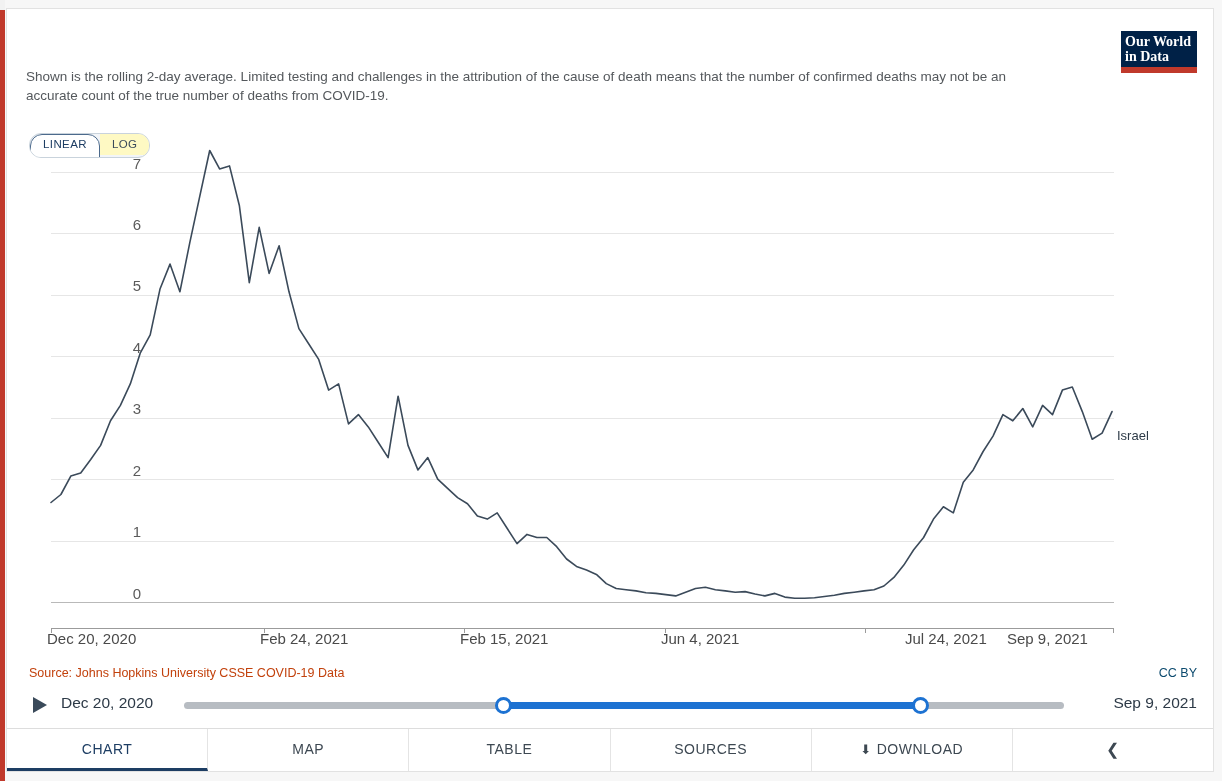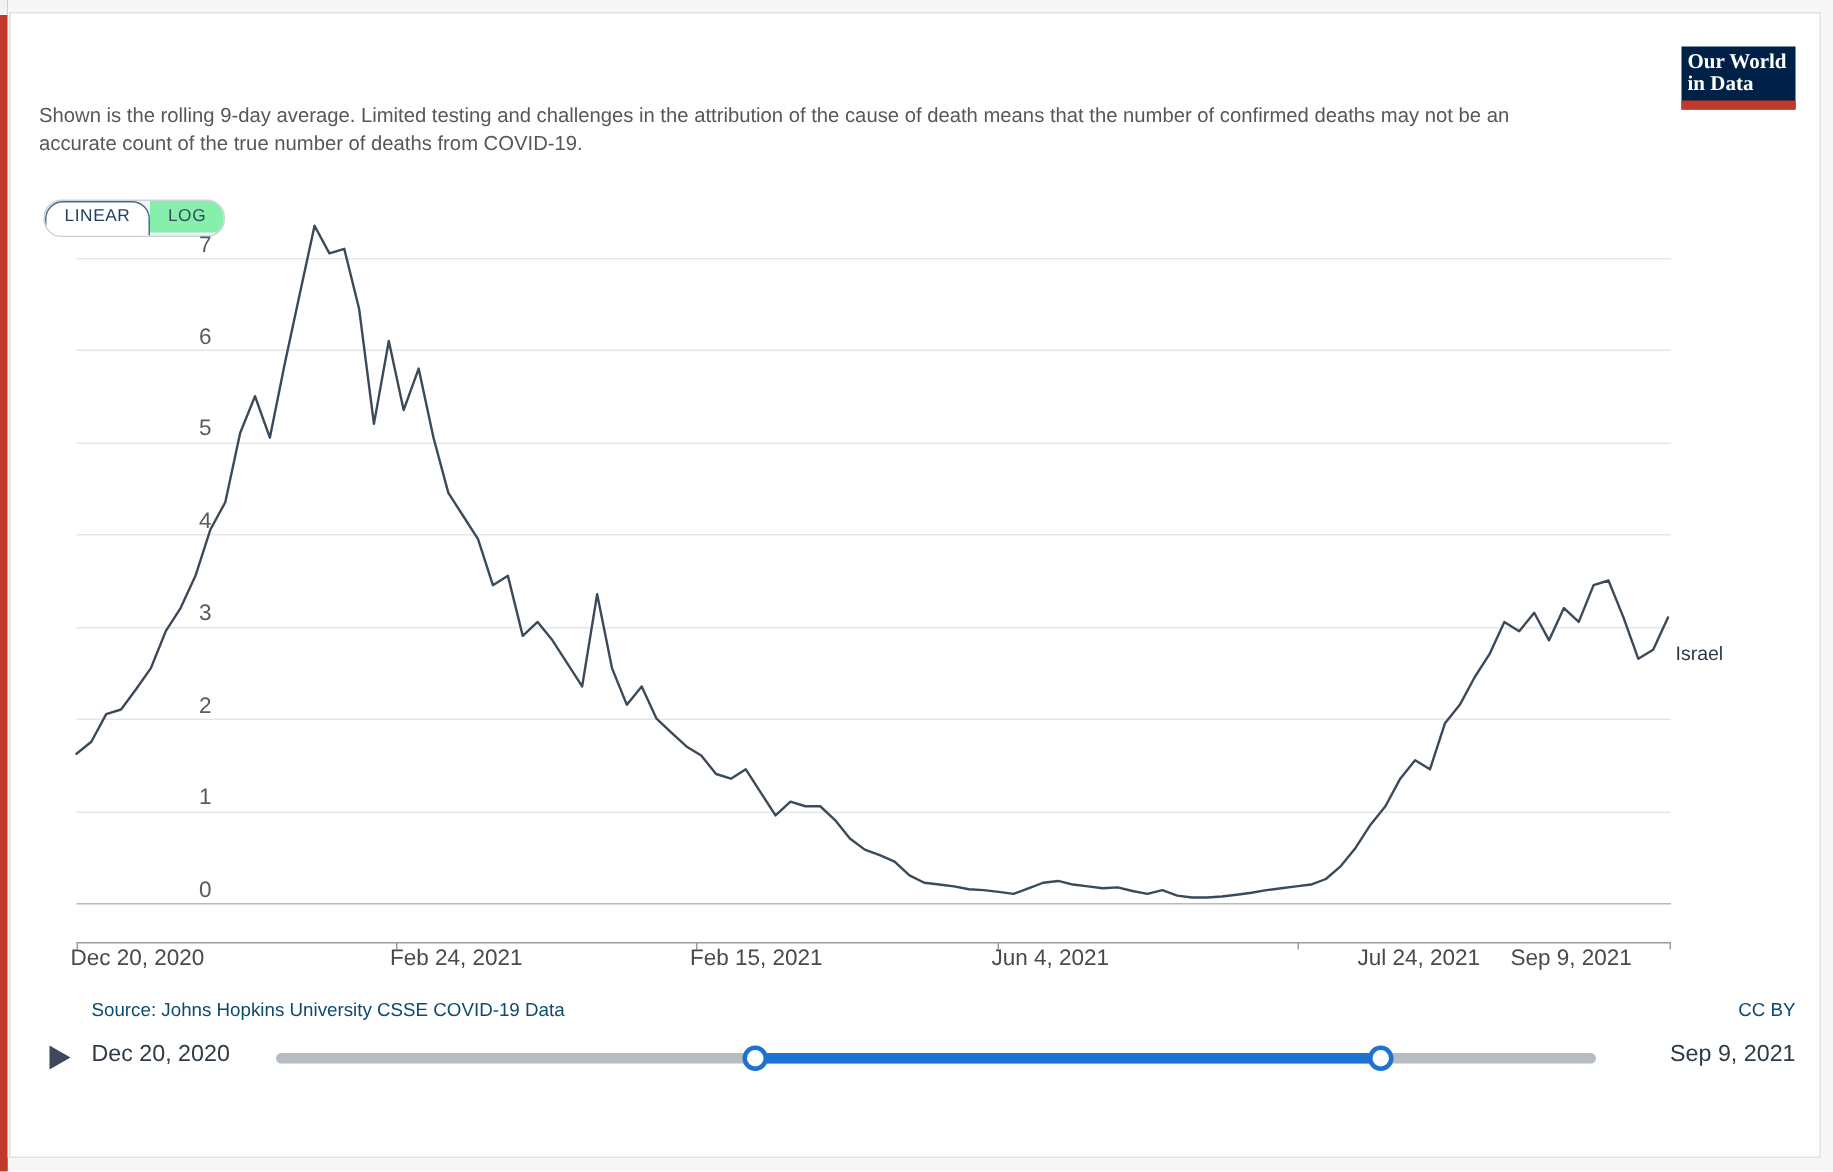--- a/index.html
+++ b/index.html
@@ -101,21 +101,21 @@
     background: #f2f5f8;
   }
   .scale-btn {
     font-size: 11.5px;
     letter-spacing: 0.4px;
     color: #3a4a5a;
     padding: 0 12px;
     height: 21px;
     line-height: 21px;
     cursor: pointer;
-    background: #86efac;
+    background: #fef9c3;
   }
   .scale-btn.active {
     background: #ffffff;
     border: 1px solid #4c6a8c;
     border-radius: 12px;
     height: 36px;
     line-height: 19px;
     box-sizing: border-box;
     color: #1d3d63;
   }
@@ -185,22 +185,21 @@
     left: 0;
     top: 0;
     overflow: visible;
   }
   
   .source {
     position: absolute;
     left: 22px;
     top: 657px;
     font-size: 12.5px;
-    color: #0c4a6e;
-    margin-left: 32px;
+    color: #c2410c;
   }
   .ccby {
     position: absolute;
     right: 16px;
     top: 657px;
     font-size: 12.5px;
     color: #0c4a6e;
   }
   
   .timeline {
@@ -322,21 +321,21 @@
 </head>
 <body>
 
 <div class="page">
   <div class="left-rail"></div>
   <div class="left-rail-top"></div>
   <div class="bottom-red"></div>
 
   <div class="card">
 
-    <div class="subtitle">Shown is the rolling 9-day average. Limited testing and challenges in the attribution of the cause of death means that the number of confirmed deaths may not be an accurate count of the true number of deaths from COVID-19.</div>
+    <div class="subtitle">Shown is the rolling 2-day average. Limited testing and challenges in the attribution of the cause of death means that the number of confirmed deaths may not be an accurate count of the true number of deaths from COVID-19.</div>
 
     <div class="owid-logo">
       <div>Our World</div>
       <div>in Data</div>
       <div class="bar"></div>
     </div>
 
     <div class="scale-toggle">
       <div class="scale-btn active">LINEAR</div>
       <div class="scale-btn">LOG</div>
@@ -394,15 +393,27 @@
         <div class="play-tri"></div>
       </div>
       <div class="time-start">Dec 20, 2020</div>
       <div class="slider-track"></div>
       <div class="slider-fill"></div>
       <div class="slider-handle handle-left"></div>
       <div class="slider-handle handle-right"></div>
       <div class="time-end">Sep 9, 2021</div>
     </div>
 
+    <div class="tabs">
+      <div class="tab active">CHART</div>
+      <div class="tab">MAP</div>
+      <div class="tab">TABLE</div>
+      <div class="tab">SOURCES</div>
+      <div class="tab">
+        <span class="dl-icon">⬇</span><span>DOWNLOAD</span>
+      </div>
+      <div class="tab">
+        <span class="share-icon">❮</span>
+      </div>
+    </div>
 
   </div>
 </div>
 
 </body></html>

